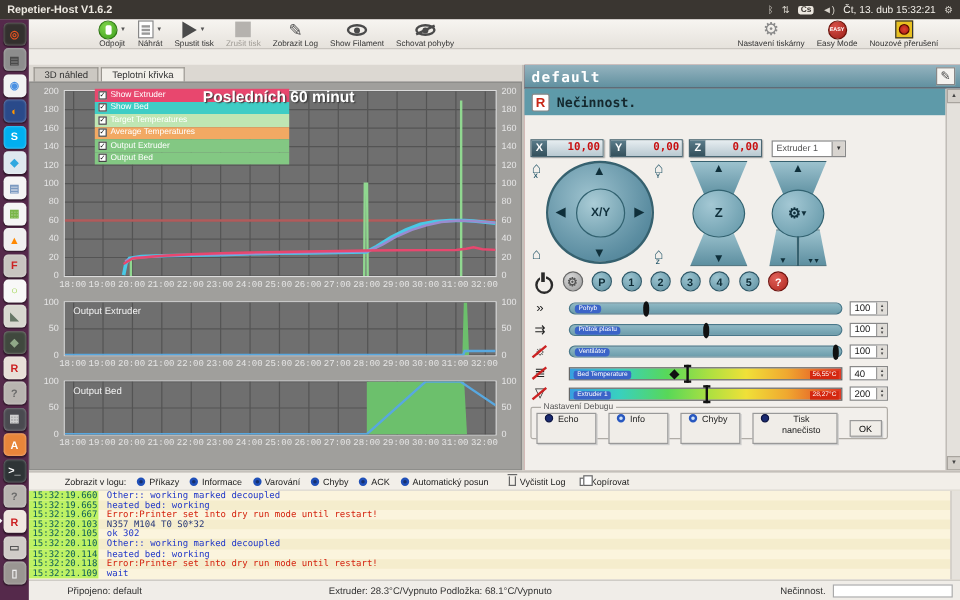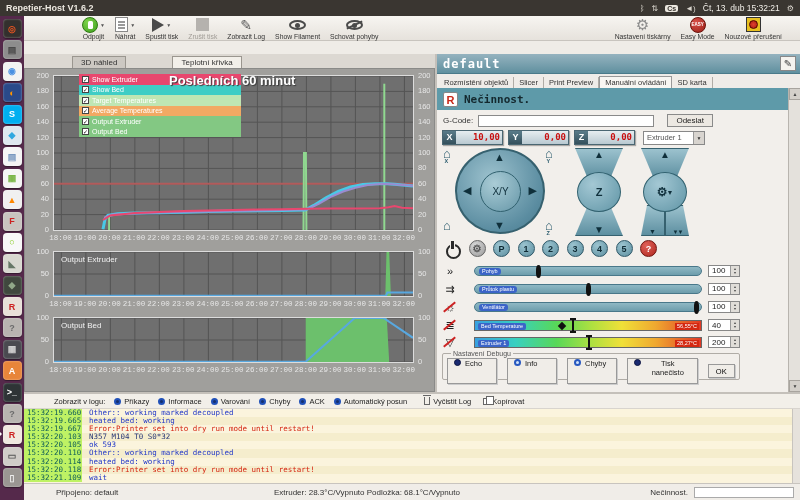--- a/index.html
+++ b/index.html
@@ -45,21 +45,21 @@
   .ic-eye::after,.ic-eye-off::after{content:"";position:absolute;left:4px;top:1.5px;width:5px;height:5px;border-radius:50%;background:#4a4a4a;}
   .ic-eye-off::before{content:"";position:absolute;left:-2px;top:2px;width:17px;height:2px;background:#4a4a4a;transform:rotate(-25deg);}
   .ic-easy{width:16px;height:16px;border-radius:50%;background:radial-gradient(circle at 35% 30%,#d85048,#9c2018);color:#fff;
            font-size:4.5px;font-weight:bold;display:flex;align-items:center;justify-content:center;border:1px solid #6a1008;}
   .ic-estop{width:15px;height:15px;background:#e8c020;border:1px solid #333;position:relative;}
   .ic-estop::after{content:"";position:absolute;inset:2px;border-radius:50%;background:radial-gradient(#e04030,#a81c10);border:1px solid #500;}
   
   .content{position:absolute;top:38px;left:0;right:0;bottom:91px;display:flex;}
   .left-pane{width:413px;display:flex;flex-direction:column;border-right:2px solid #c4c0ba;}
   .view-tabs{height:14px;background:#dcd8d2;display:flex;align-items:flex-end;padding-left:4px;gap:2px;}
-  .vtab{font-size:8px;padding:1px 8px 1px;background:#ccc8c2;border:1px solid #9a968f;border-bottom:none;color:#333;margin-left:44px;}
+  .vtab{font-size:8px;padding:1px 8px 1px;background:#ccc8c2;border:1px solid #9a968f;border-bottom:none;color:#333;}
   .vtab.active{background:#f2efe9;}
   .chart-menu{height:13px;background:#e8e4de;border-bottom:1px solid #b8b4ae;display:flex;gap:18px;
               padding-left:12px;align-items:center;font-size:8px;color:#222;}
   .charts{position:relative;flex:1;background:#a09f9c;border:1px solid #8a8a88;}
   .chart{position:absolute;left:2px;width:407px;}
   .chart.main{top:2px;height:174px;}
   .chart.out1{top:178px;height:64px;}
   .chart.out2{top:244px;height:64px;}
   .plot{position:absolute;left:26px;right:20px;top:4px;bottom:14px;background:#6f6f6f;border:1px solid #dcdcdc;}
   .ylabs{position:absolute;top:0;bottom:0;font-size:7.5px;color:#e6e6e6;}
@@ -99,21 +99,21 @@
   .ext-arrow{margin-left:auto;width:11px;height:100%;background:#d8d4cf;border-left:1px solid #999;font-size:5px;display:flex;align-items:center;justify-content:center;color:#333;}
   
   .cluster{position:absolute;top:60px;left:0;right:12px;height:88px;}
   .xy-pad{position:absolute;left:18px;top:0;width:90px;height:86px;border-radius:50%;
           background:radial-gradient(circle at 40% 35%,#9dc2ce,#5a8ca0 70%,#49788c);border:2px solid #36616f;}
   .pad-tri{position:absolute;font-size:11px;color:#0f2f3a;}
   .pad-tri.n{top:1px;left:37px;} .pad-tri.s{bottom:1px;left:37px;}
   .pad-tri.w{left:6px;top:34px;} .pad-tri.e{right:6px;top:34px;}
   .pad-center{position:absolute;left:23px;top:21px;width:41px;height:41px;border-radius:50%;
           background:radial-gradient(circle at 35% 30%,#aaccd6,#6697a8);border:1px solid #31616f;
-          display:flex;align-items:center;justify-content:center;font-weight:normal;font-size:10px;color:#10303c;}
+          display:flex;align-items:center;justify-content:center;font-weight:bold;font-size:10px;color:#10303c;}
   .home{position:absolute;font-size:13px;color:#2c5c6e;width:16px;height:16px;line-height:15px;text-align:center;}
   .home i{position:absolute;font-style:normal;font-weight:bold;font-size:5.5px;left:5.5px;top:7.5px;}
   .home.hx{left:2px;top:-2px;} .home.hy{left:104px;top:-2px;}
   .home.ha{left:2px;top:70px;}  .home.hz{left:104px;top:70px;}
   .bowtie{position:absolute;top:0;width:50px;height:88px;}
   .z-ctl{left:137px;} .e-ctl{left:203px;}
   .bt-up,.bt-dn{position:absolute;left:0;width:50px;height:31px;display:flex;justify-content:center;
           background:linear-gradient(#9cc2ce,#5d8fa0);border:1px solid #36616f;color:#0f2f3a;font-size:10px;}
   .bt-up{top:0;clip-path:polygon(2% 0,98% 0,72% 100%,28% 100%);align-items:flex-start;}
   .bt-dn{bottom:0;clip-path:polygon(28% 0,72% 0,98% 100%,2% 100%);align-items:flex-end;}
@@ -535,39 +535,27 @@
         </div>
       </div>
 
       <div class="right-pane">
         <div class="rp-header">
           <span class="rp-title">default</span>
           <span class="rp-edit">
               <span>✎</span>
             </span>
         </div>
-        <div class="rp-tabs">
-            <span class="rp-tab">Rozmístění objektů</span>
-            <span class="rp-tab">Slicer</span>
-            <span class="rp-tab">Print Preview</span>
-            <span class="rp-tab active">Manuální ovládání</span>
-            <span class="rp-tab">SD karta</span>
-          </div>
 
         <div class="rp-body">
           <div class="rp-status">
             <span class="rp-logo">R</span>
             <span class="rp-status-text">Nečinnost.</span>
           </div>
 
-          <div class="gcode-row">
-            <label>G-Code:</label>
-            <input class="gcode-input" value="" style="">
-            <button class="send-btn">Odeslat</button>
-          </div>
 
           <div class="xyz-row">
               <div class="lcd">
                 <span class="lcd-label">X</span>
                 <span class="lcd-val">10,00</span>
               </div>
               <div class="lcd">
                 <span class="lcd-label">Y</span>
                 <span class="lcd-val">0,00</span>
               </div>
@@ -782,21 +770,21 @@
           <div class="log-row">
             <span class="log-time">15:32:19.667</span>
             <span class="log-msg type-error">Error:Printer set into dry run mode until restart!</span>
           </div>
           <div class="log-row">
             <span class="log-time">15:32:20.103</span>
             <span class="log-msg type-sent">N357 M104 T0 S0*32</span>
           </div>
           <div class="log-row">
             <span class="log-time">15:32:20.105</span>
-            <span class="log-msg type-info">ok 593</span>
+            <span class="log-msg type-info">ok 302</span>
           </div>
           <div class="log-row">
             <span class="log-time">15:32:20.110</span>
             <span class="log-msg type-info">Other:: working marked decoupled</span>
           </div>
           <div class="log-row">
             <span class="log-time">15:32:20.114</span>
             <span class="log-msg type-info">heated bed: working</span>
           </div>
           <div class="log-row">

